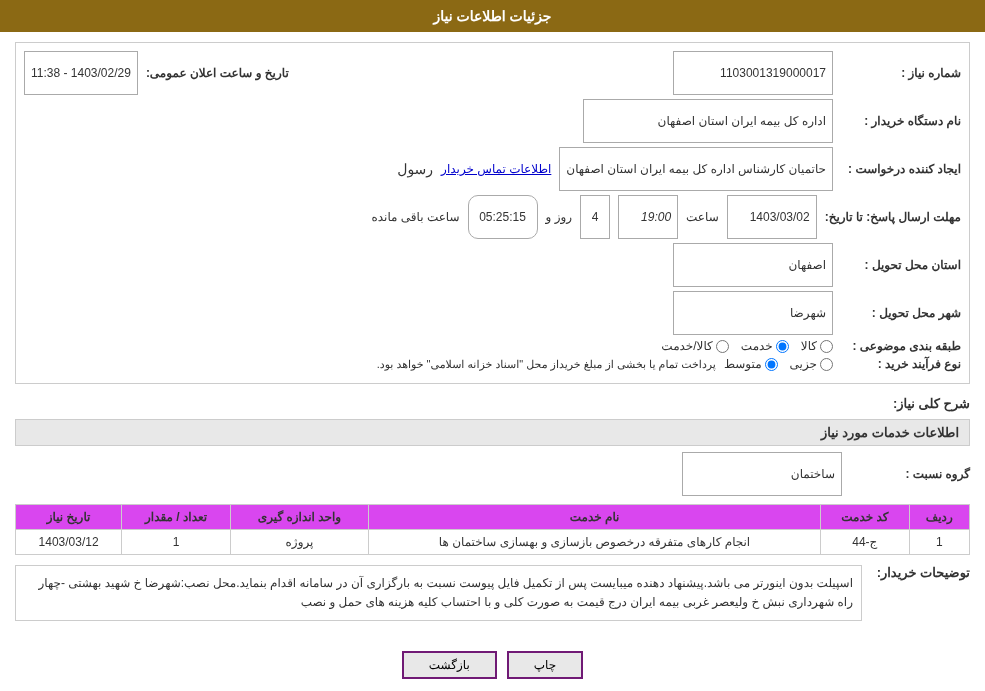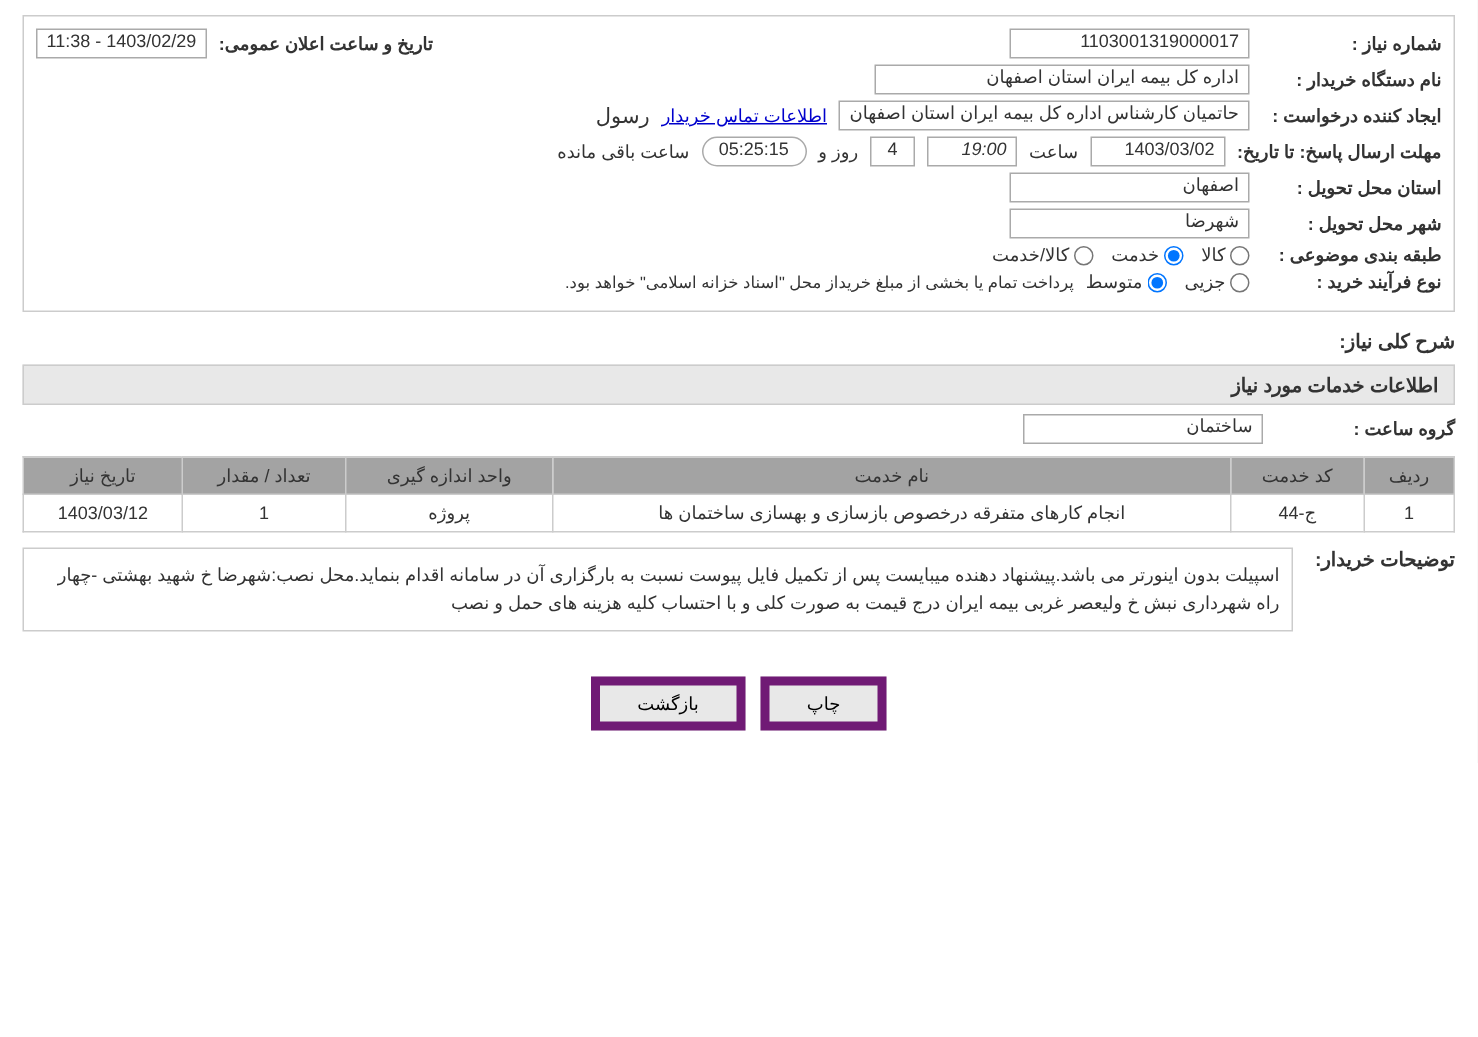--- a/index.html
+++ b/index.html
@@ -35,21 +35,21 @@
     .label-cell {
       color: #333;
       font-weight: bold;
       white-space: nowrap;
       min-width: 120px;
       text-align: right;
     }
     .value-box {
       border: 1px solid #aaa;
       background: #fff;
-      padding: 0 6px;
+      padding: 14px 6px;
       min-height: 20px;
       min-width: 100px;
     }
     .value-box-wide {
       min-width: 250px;
     }
     .value-box-medium {
       min-width: 160px;
     }
     .link-blue {
@@ -83,40 +83,40 @@
       width: 100%;
       border-collapse: collapse;
       margin-bottom: 10px;
     }
     .services-table th, .services-table td {
       border: 1px solid #ccc;
       padding: 5px 8px;
       text-align: center;
     }
     .services-table th {
-      background: #a3a3a3;
-      font-weight: normal;
+      background: #d946ef;
+      font-weight: bold;
     }
     .description-box {
       border: 1px solid #ccc;
       padding: 8px;
       margin-bottom: 10px;
       text-align: right;
       line-height: 1.6;
       background: #fff;
     }
     .buttons-row {
       display: flex;
       justify-content: center;
       gap: 10px;
       padding: 10px 0;
     }
     .btn {
       padding: 5px 25px;
-      border: 6px solid #701a75;
+      border: 2px solid #701a75;
       background: #e8e8e8;
       cursor: pointer;
       font-size: 12px;
       font-family: Tahoma, Arial, sans-serif;
     }
     .row-flex {
       display: flex;
       align-items: center;
       gap: 8px;
       margin-bottom: 4px;
@@ -125,20 +125,23 @@
     .inline-notice {
       color: #333;
       font-size: 11px;
     }
   </style>
 </head>
 <body>
 
 <div class="page-wrapper">
 
+  <div class="header-bar">
+    <span>جزئیات اطلاعات نیاز</span>
+  </div>
 
   <div class="main-content">
 
     <div class="info-section">
 
       <div class="row-flex">
         <span class="label-cell">شماره نیاز :</span>
         <span class="value-box value-box-medium">1103001319000017</span>
         <span style="flex:1"></span>
         <span class="label-cell">تاریخ و ساعت اعلان عمومی:</span>
@@ -212,21 +215,21 @@
       </div>
     </div>
 
     <div class="row-flex" style="margin-bottom:8px; align-items:flex-start;margin-top:12px;">
       <span class="label-cell" style="font-weight:bold;font-size:13px;">شرح کلی نیاز:</span>
     </div>
 
     <div class="section-title">اطلاعات خدمات مورد نیاز</div>
 
     <div class="row-flex" style="margin-bottom:8px;">
-      <span class="label-cell">گروه ساعت :</span>
+      <span class="label-cell">گروه نسبت :</span>
       <span class="value-box value-box-medium">ساختمان</span>
     </div>
 
     <table class="services-table">
       <thead>
         <tr>
           <th>ردیف</th>
           <th>کد خدمت</th>
           <th>نام خدمت</th>
           <th>واحد اندازه گیری</th>

